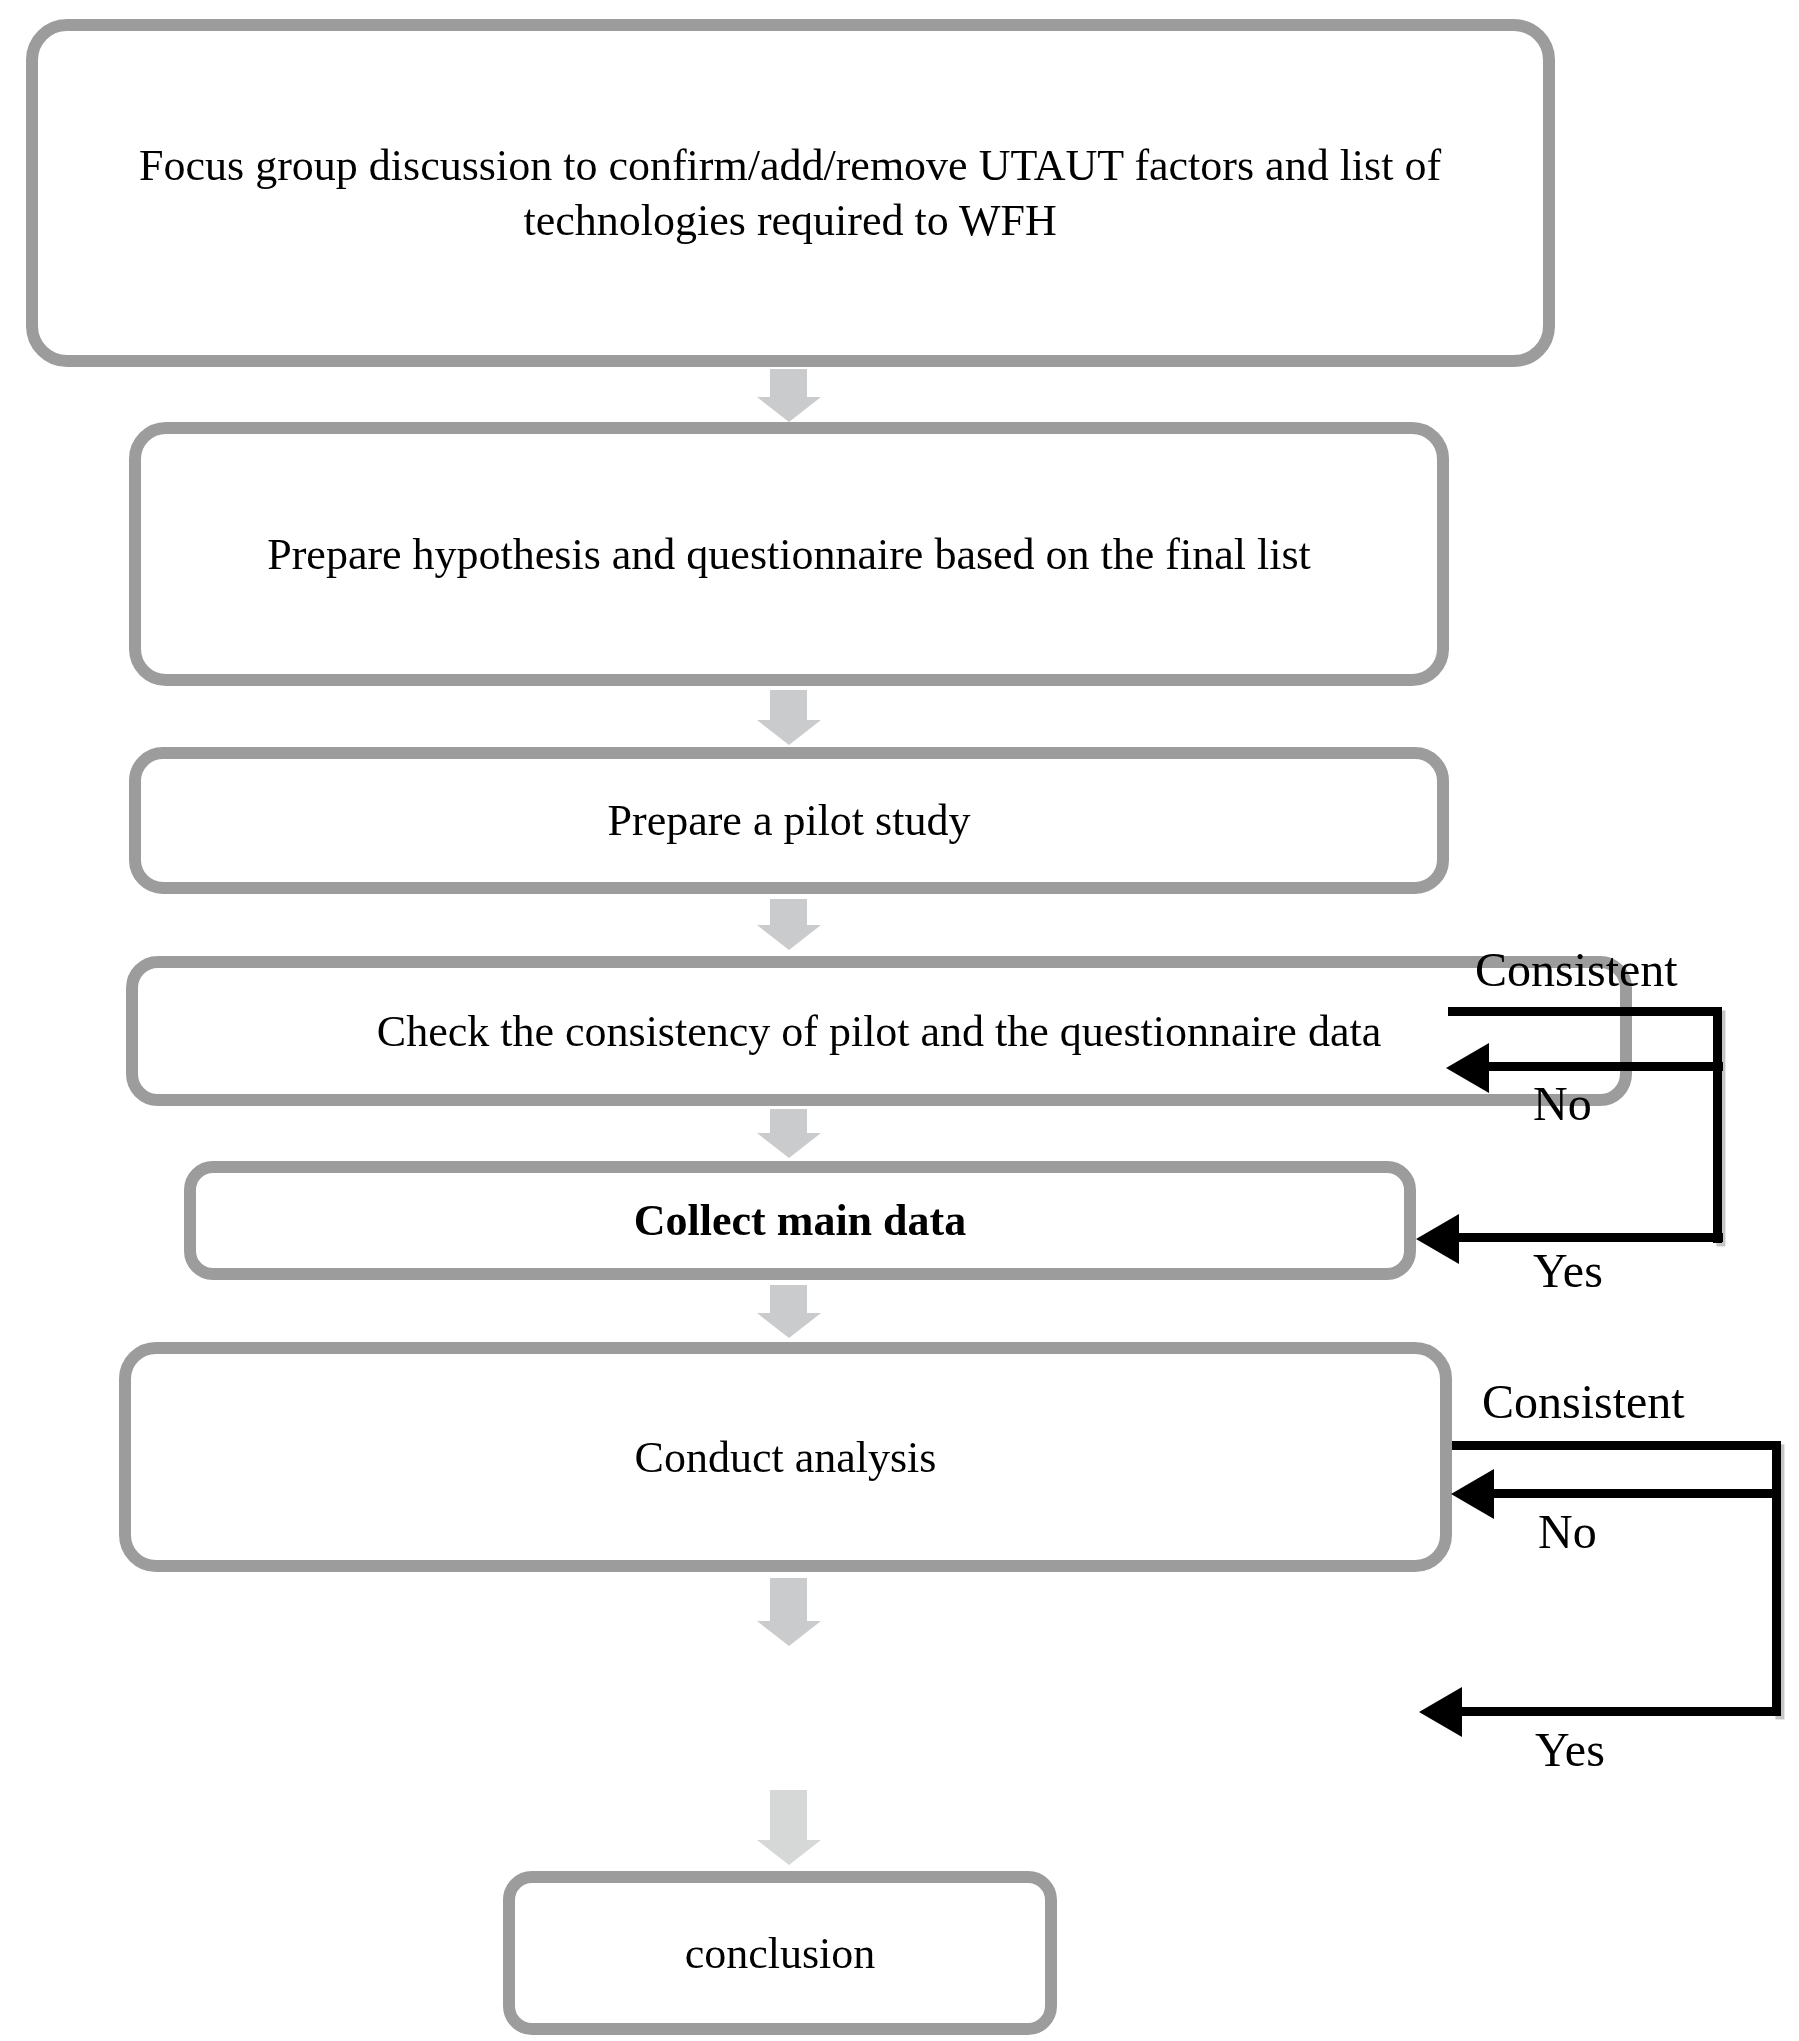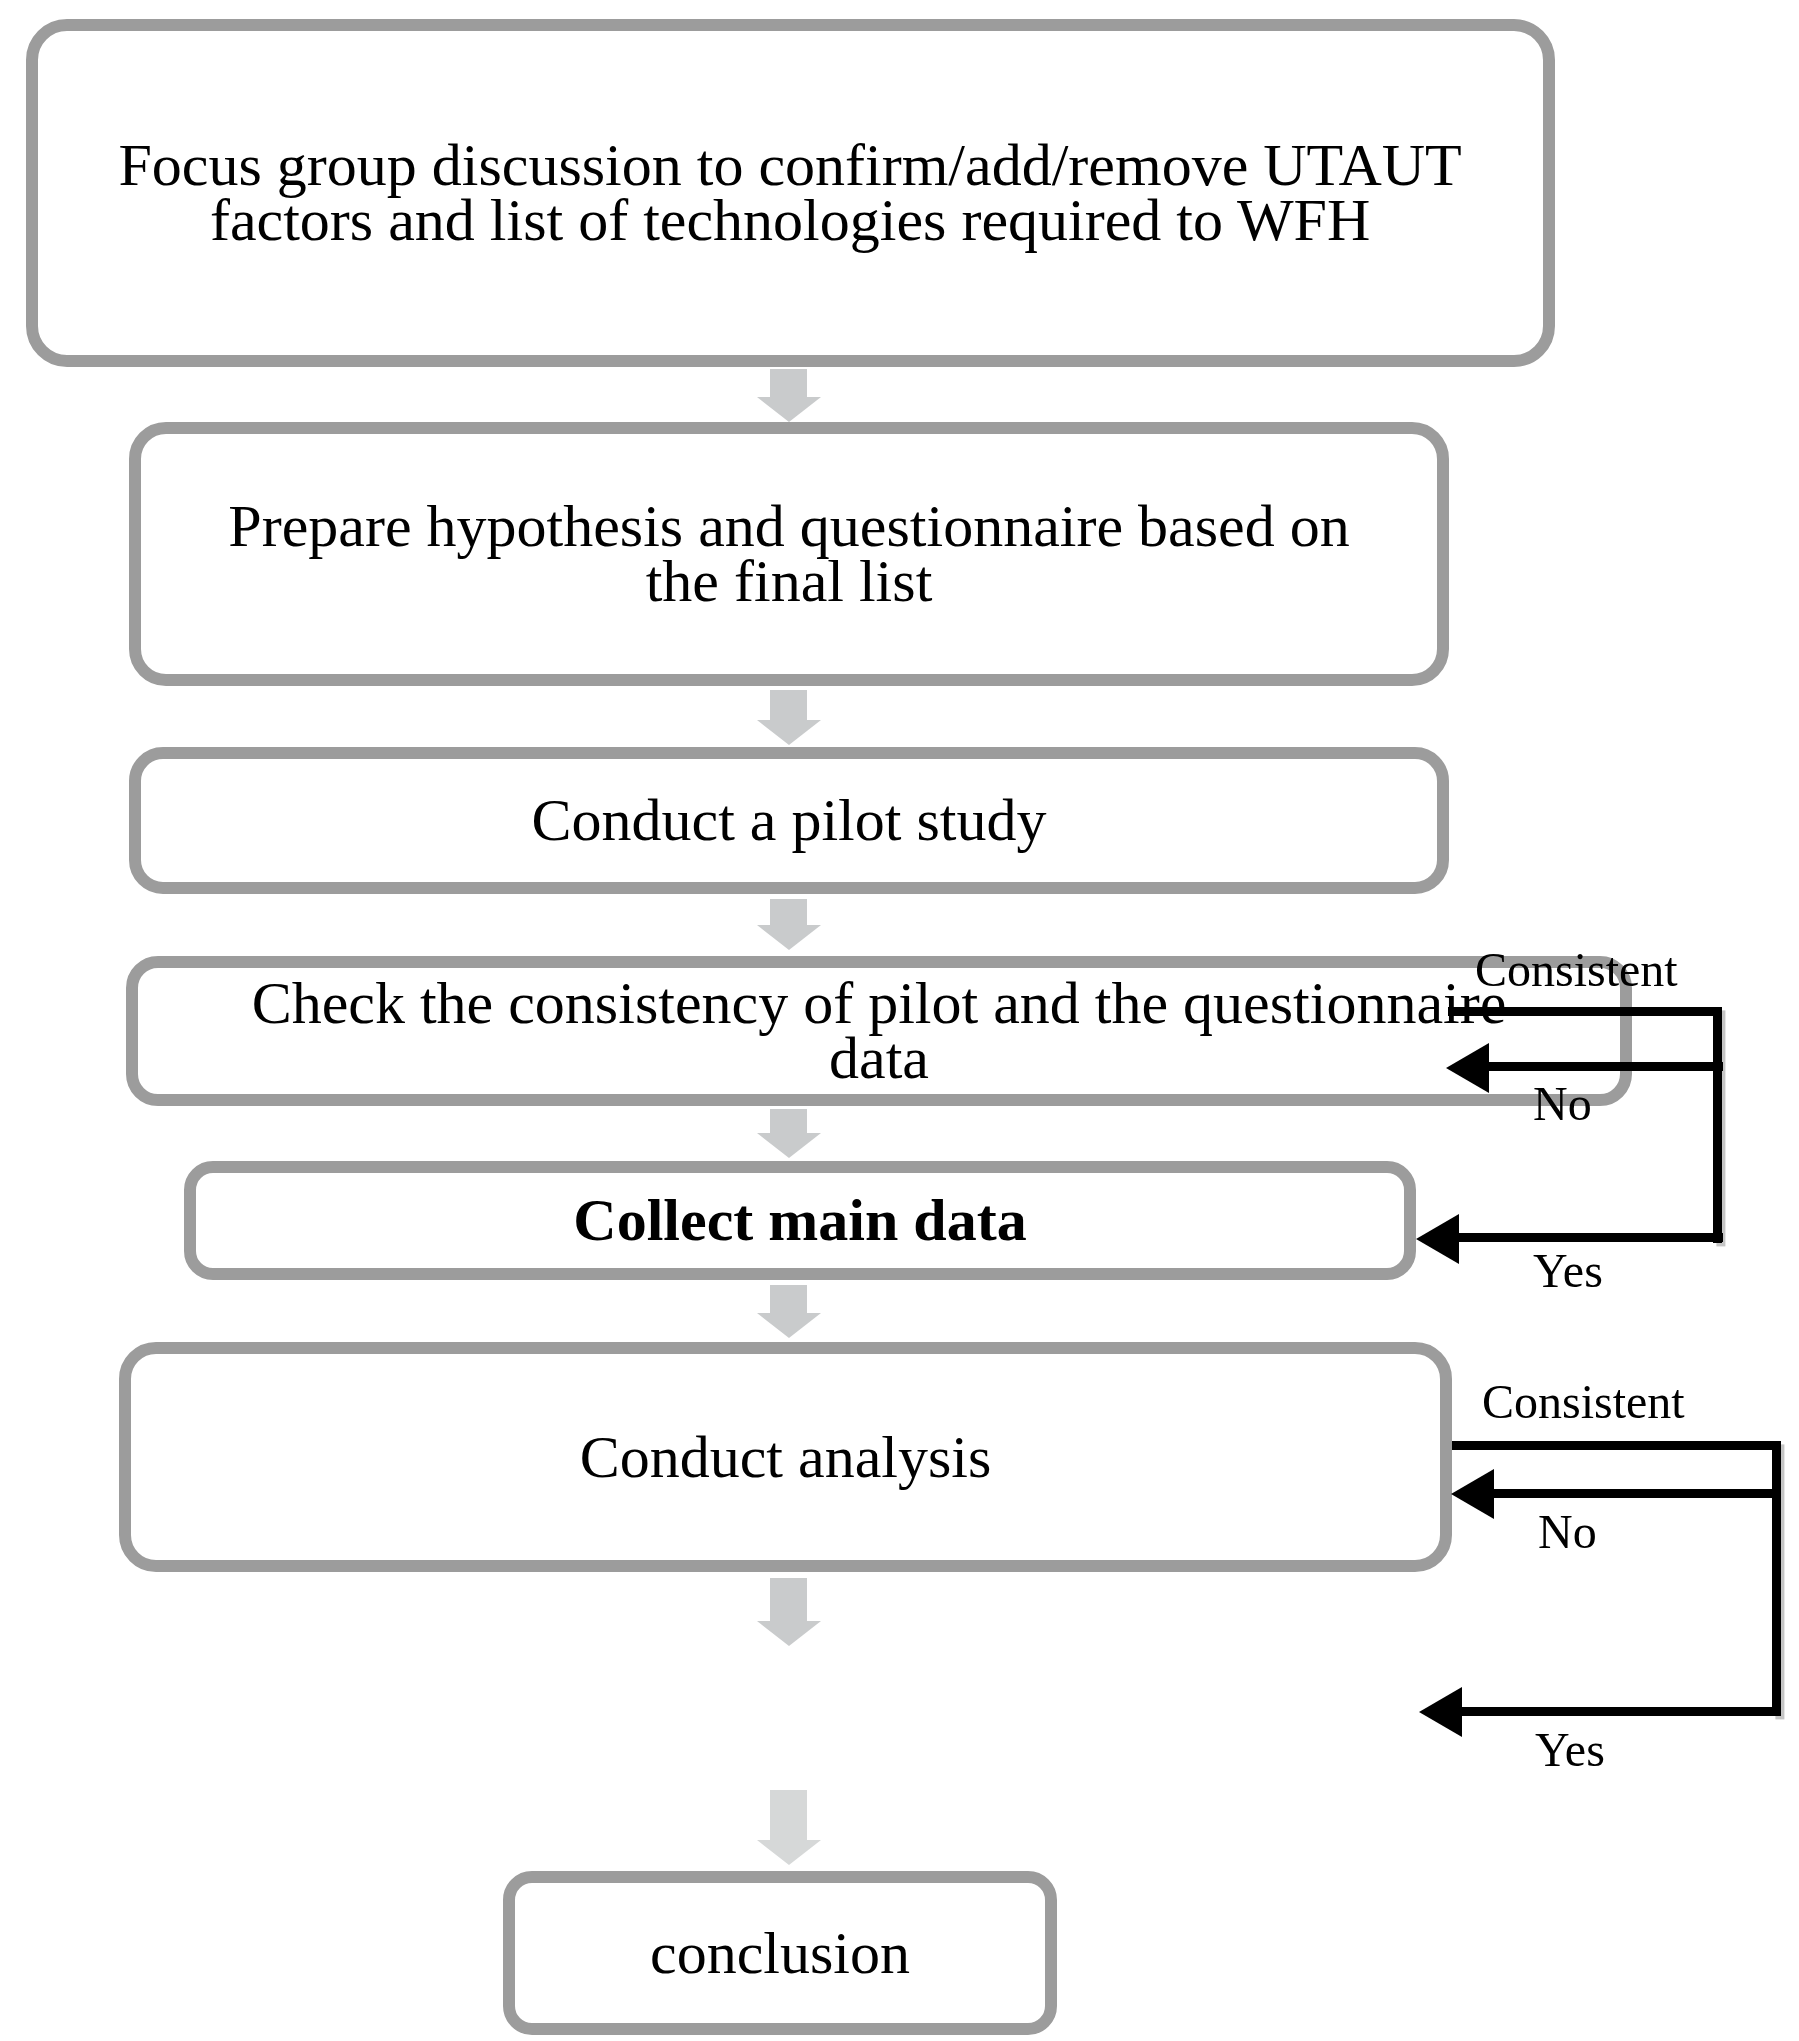--- a/index.html
+++ b/index.html
@@ -22,21 +22,21 @@
   
   .node{
     position:absolute;
     box-sizing:border-box;
     border:12.8px solid var(--box-border);
     background:#ffffff;
     display:flex;align-items:center;justify-content:center;
     text-align:center;
   }
   .node .lbl{
-    font-size:60px;
+    font-size:44px;
     line-height:55px;
     color:var(--text-color);
   }
   
   .flow{
     position:absolute;
     width:65px;
     display:flex;flex-direction:column;align-items:center;
   }
   .flow .shaft{width:37px;flex:1 1 auto;background:var(--flow-arrow);}
@@ -82,21 +82,21 @@
   <div class="node" style="left:129px;top:422px;width:1320px;height:264px;border-radius:37px;">
     <span class="lbl" style="max-width:1193px;">Prepare hypothesis and questionnaire based on the final list</span>
   </div>
 
   <div class="flow" style="left:756px;top:690px;height:55px;">
     <div class="shaft"></div>
       <div class="head"></div>
   </div>
 
   <div class="node" style="left:129px;top:747px;width:1320px;height:147px;border-radius:34px;">
-    <span class="lbl" style="white-space:nowrap;">Conduct a pilot study</span>
+    <span class="lbl" style="white-space:nowrap;">Prepare a pilot study</span>
   </div>
 
   <div class="flow" style="left:756px;top:899px;height:51px;">
     <div class="shaft"></div>
       <div class="head"></div>
   </div>
 
   <div class="node" style="left:126px;top:956px;width:1506px;height:150px;border-radius:32px;">
     <span class="lbl" style="max-width:1269px;">Check the consistency of pilot and the questionnaire data</span>
   </div>

